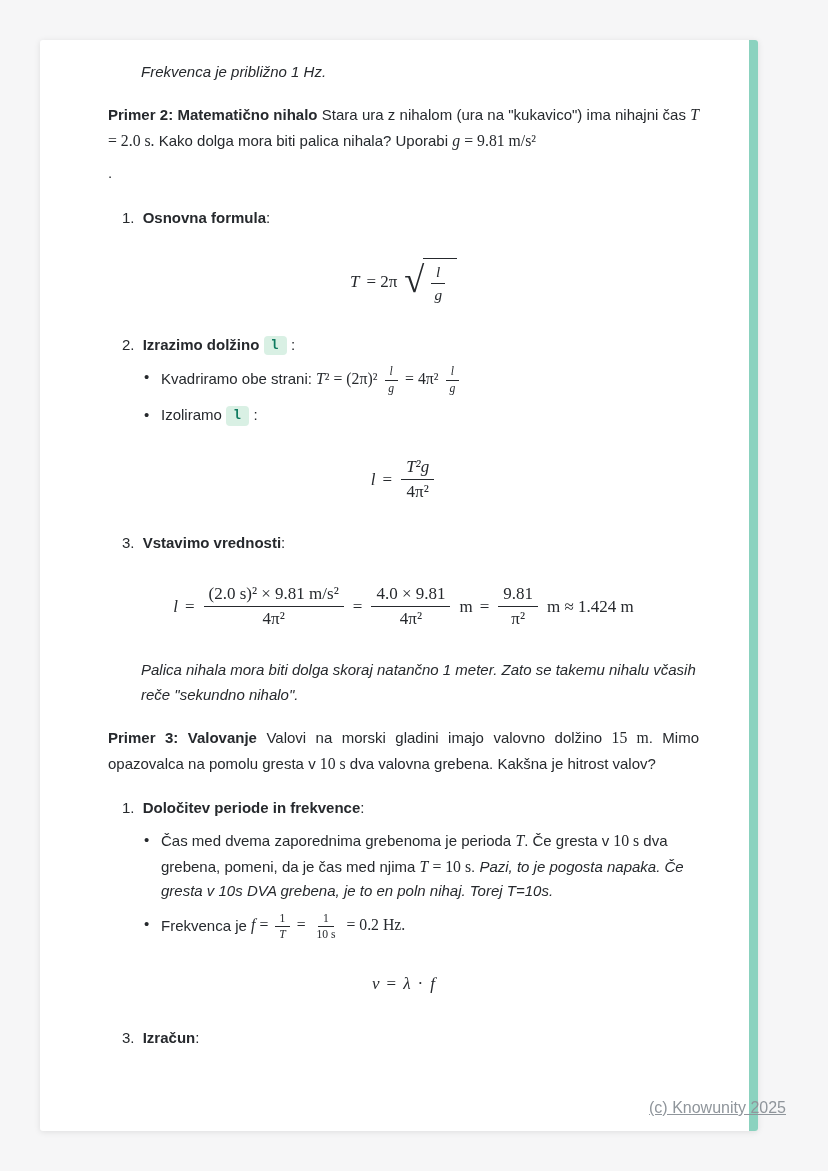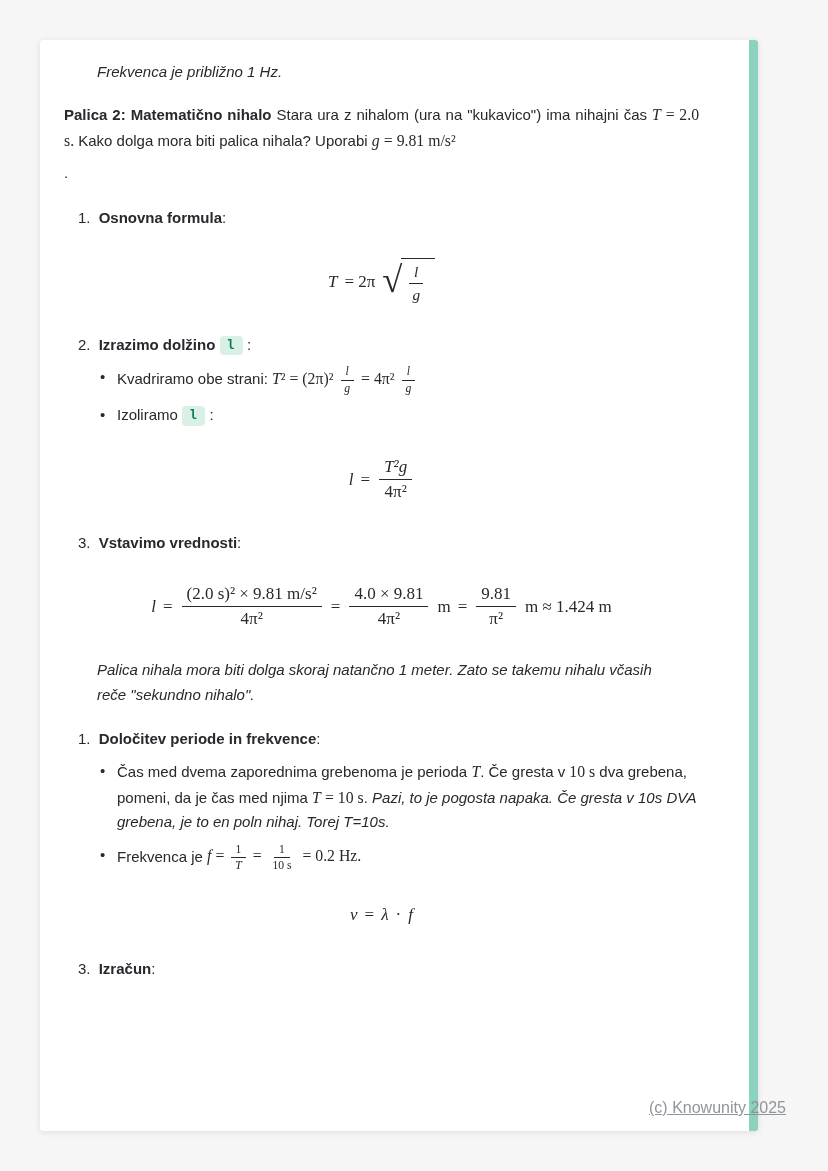--- a/index.html
+++ b/index.html
@@ -23,20 +23,21 @@
     position: absolute; top: 0; right: 0;
     width: 9px; height: 100%;
     background: var(--stripe-color, #8bd2bf);
     border-radius: 0 3px 3px 0;
   }
   .content {
     position: relative;
     padding: 16px 59px 20px 24px;
     font-size: 15px;
     line-height: 1.62;
+    margin-left: 44px;
   }
   .note {
     font-style: italic;
     margin: 4px 0 18px 33px;
     max-width: 575px;
   }
   .para { margin: 10px 0 8px; }
   .justify { text-align: justify; }
   .p-dot { margin: 0 0 14px; }
   .oitem { margin: 20px 0 8px; padding-left: 14px; }
@@ -96,21 +97,21 @@
 </head>
 <body>
 
 <div class="paper">
   <div class="stripe"></div>
   <div class="content">
 
     <p class="note">Frekvenca je približno 1 Hz.</p>
 
     <p class="para justify">
-      <b>Palica 2: Matematično nihalo</b>
+      <b>Primer 2: Matematično nihalo</b>
       <span>Stara ura z nihalom (ura na "kukavico") ima nihajni čas</span>
       <span class="imath mi">T</span>
       <span class="imath mo">= 2.0 s.</span>
       <span>Kako dolga mora biti palica nihala? Uporabi</span>
       <span class="imath mi">g</span>
       <span class="imath mo">= 9.81 m/s²</span>
     </p>
     <p class="para p-dot">.</p>
 
     <div class="oitem">
@@ -198,20 +199,27 @@
       <span class="mo">=</span>
       <span class="frac">
         <span class="num mo">9.81</span>
         <span class="den mo">π²</span>
       </span>
       <span class="mo">m ≈ 1.424 m</span>
     </div>
 
     <p class="note">Palica nihala mora biti dolga skoraj natančno 1 meter. Zato se takemu nihalu včasih reče "sekundno nihalo".</p>
 
+    <p class="para justify">
+      <b>Primer 3: Valovanje</b>
+      <span>Valovi na morski gladini imajo valovno dolžino</span>
+      <span class="imath mo">15 m</span><span>. Mimo opazovalca na pomolu gresta v</span>
+      <span class="imath mo">10 s</span>
+      <span>dva valovna grebena. Kakšna je hitrost valov?</span>
+    </p>
 
     <div class="oitem">
       <span class="onum">1.</span>
       <span><b>Določitev periode in frekvence</b><span>:</span></span>
     </div>
 
     <div class="bullets">
       <div class="bullet">
         <span class="bmark">•</span>
         <div class="btext">

